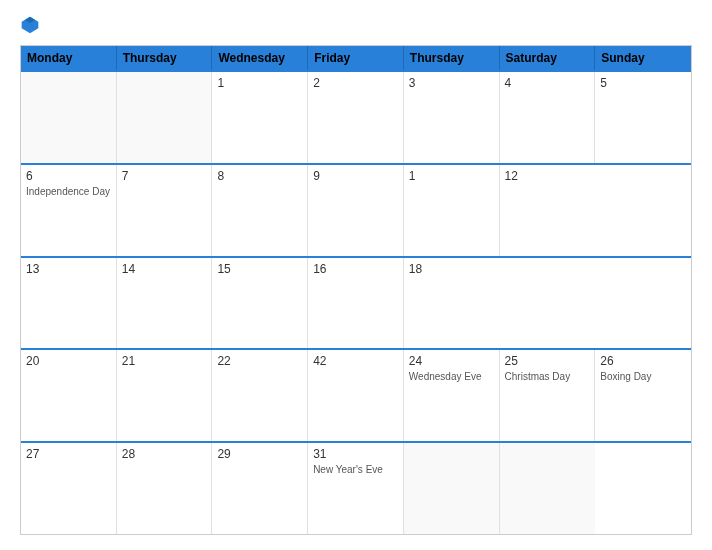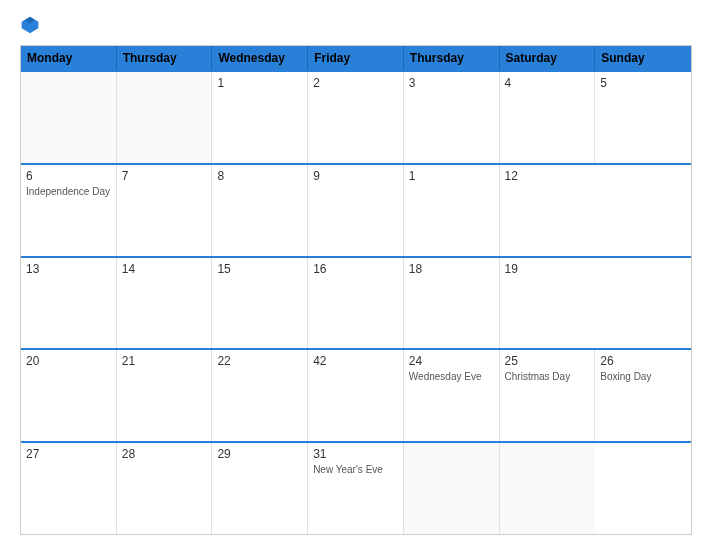--- a/index.html
+++ b/index.html
@@ -176,23 +176,20 @@
           </div>
           <div class="cal-cell">
             <span class="cell-date">15</span>
           </div>
           <div class="cal-cell">
             <span class="cell-date">16</span>
           </div>
           <div class="cal-cell">
             <span class="cell-date">18</span>
           </div>
-          <div class="cal-cell">
-            <span class="cell-date">19</span>
-          </div>
         </div>
         <div class="cal-week">
           <div class="cal-cell">
             <span class="cell-date">20</span>
           </div>
           <div class="cal-cell">
             <span class="cell-date">21</span>
           </div>
           <div class="cal-cell">
             <span class="cell-date">22</span>

